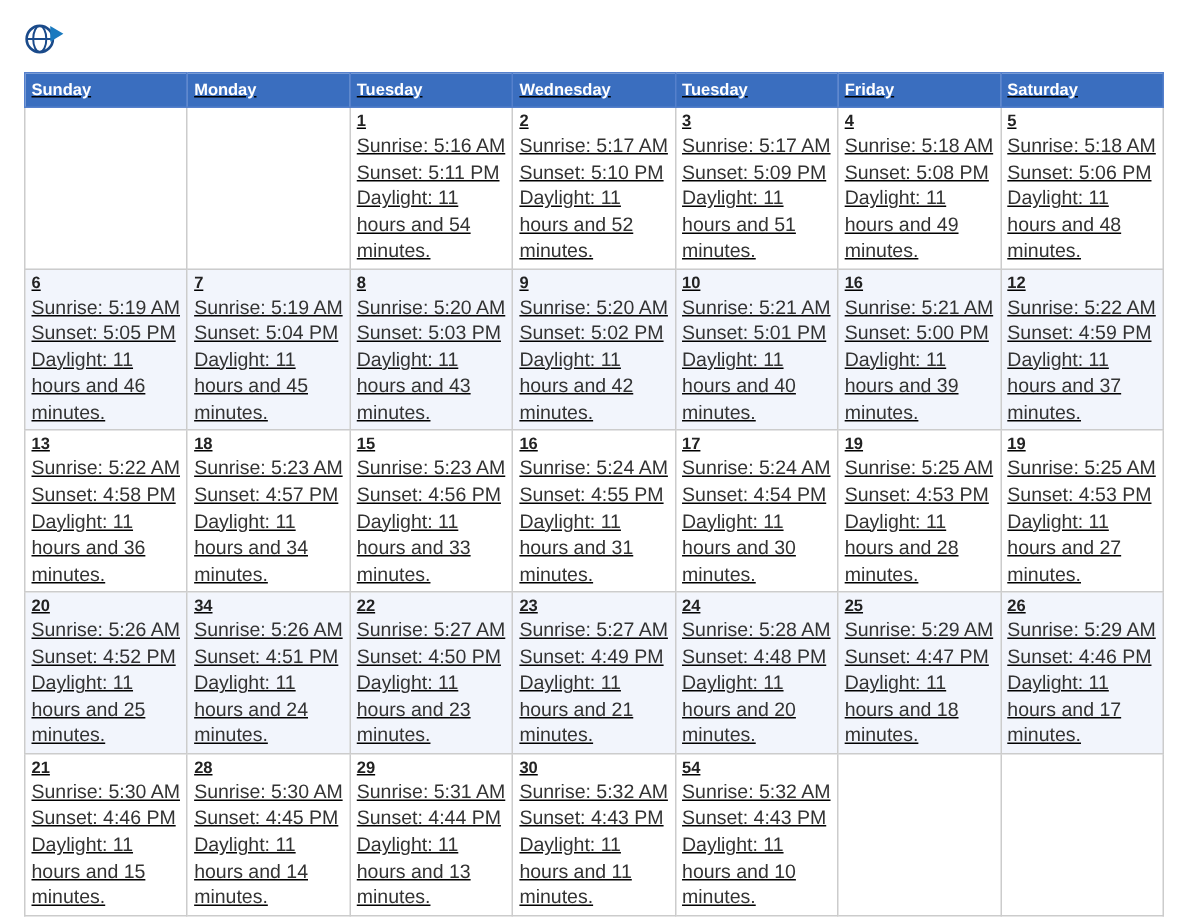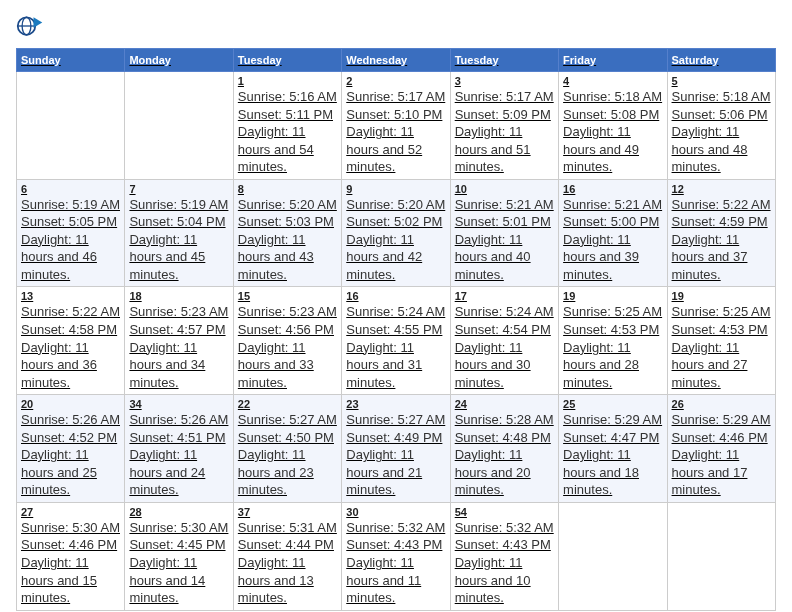--- a/index.html
+++ b/index.html
@@ -243,29 +243,29 @@
             <span class="day-num">25</span>
             <div class="day-info">Sunrise: 5:29 AM<br>Sunset: 4:47 PM<br>Daylight: 11 hours and 18 minutes.</div>
           </td>
           <td>
             <span class="day-num">26</span>
             <div class="day-info">Sunrise: 5:29 AM<br>Sunset: 4:46 PM<br>Daylight: 11 hours and 17 minutes.</div>
           </td>
         </tr>
         <tr>
           <td>
-            <span class="day-num">27</span>
+            <span class="day-num">21</span>
             <div class="day-info">Sunrise: 5:30 AM<br>Sunset: 4:46 PM<br>Daylight: 11 hours and 15 minutes.</div>
           </td>
           <td>
             <span class="day-num">28</span>
             <div class="day-info">Sunrise: 5:30 AM<br>Sunset: 4:45 PM<br>Daylight: 11 hours and 14 minutes.</div>
           </td>
           <td>
-            <span class="day-num">37</span>
+            <span class="day-num">29</span>
             <div class="day-info">Sunrise: 5:31 AM<br>Sunset: 4:44 PM<br>Daylight: 11 hours and 13 minutes.</div>
           </td>
           <td>
             <span class="day-num">30</span>
             <div class="day-info">Sunrise: 5:32 AM<br>Sunset: 4:43 PM<br>Daylight: 11 hours and 11 minutes.</div>
           </td>
           <td>
             <span class="day-num">54</span>
             <div class="day-info">Sunrise: 5:32 AM<br>Sunset: 4:43 PM<br>Daylight: 11 hours and 10 minutes.</div>
           </td>

